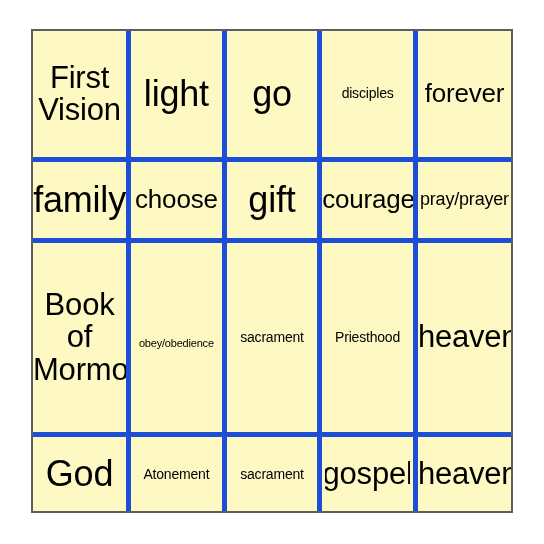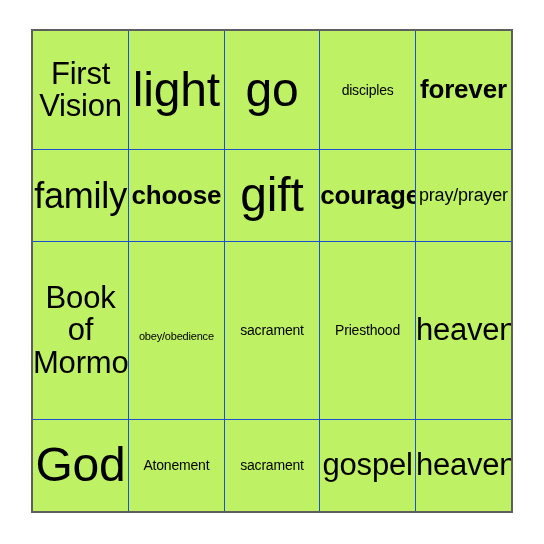--- a/index.html
+++ b/index.html
@@ -16,32 +16,32 @@
   }
 
   #bingo-card {
     position: absolute;
     left: 31px;
     top: 29px;
     width: 482px;
     height: 484px;
     box-sizing: border-box;
     border: 2px solid #5e5e5e;
-    background: #bef264;
+    background: #fef9c3;
   }
 
   #bingo-grid {
     width: 100%;
     height: 100%;
     border-collapse: collapse;
     table-layout: fixed;
   }
 
   #bingo-grid td {
-    border: 1px solid #1d4ed8;
+    border: 5px solid #1d4ed8;
     padding: 0;
     text-align: center;
     vertical-align: middle;
     overflow: hidden;
     color: #000000;
   }
   
   #bingo-grid tr:first-child td { border-top: none; }
   #bingo-grid tr:last-child  td { border-bottom: none; border-radius: 12px; }
   #bingo-grid td:first-child  { border-left: none; }
@@ -49,24 +49,24 @@
 
   .cell-text {
     display: block;
     width: 100%;
     line-height: 1.04;
     white-space: pre-line;
     letter-spacing: -0.2px;
   }
 
   
-  .fs-xxl  { font-size: 48px; }
+  .fs-xxl  { font-size: 36px; }
   .fs-xl   { font-size: 36px; }
   .fs-l    { font-size: 31px; }
-  .fs-m    { font-size: 26px; font-weight: bold; }
+  .fs-m    { font-size: 26px; }
   .fs-s    { font-size: 14px; }
   .fs-xs   { font-size: 18px; }
   .fs-xxs  { font-size: 15px; }
   .fs-tiny { font-size: 11px; margin-top: 12px; }
 </style>
 </head>
 <body>
 
 <div id="bingo-card">
   <table id="bingo-grid">

